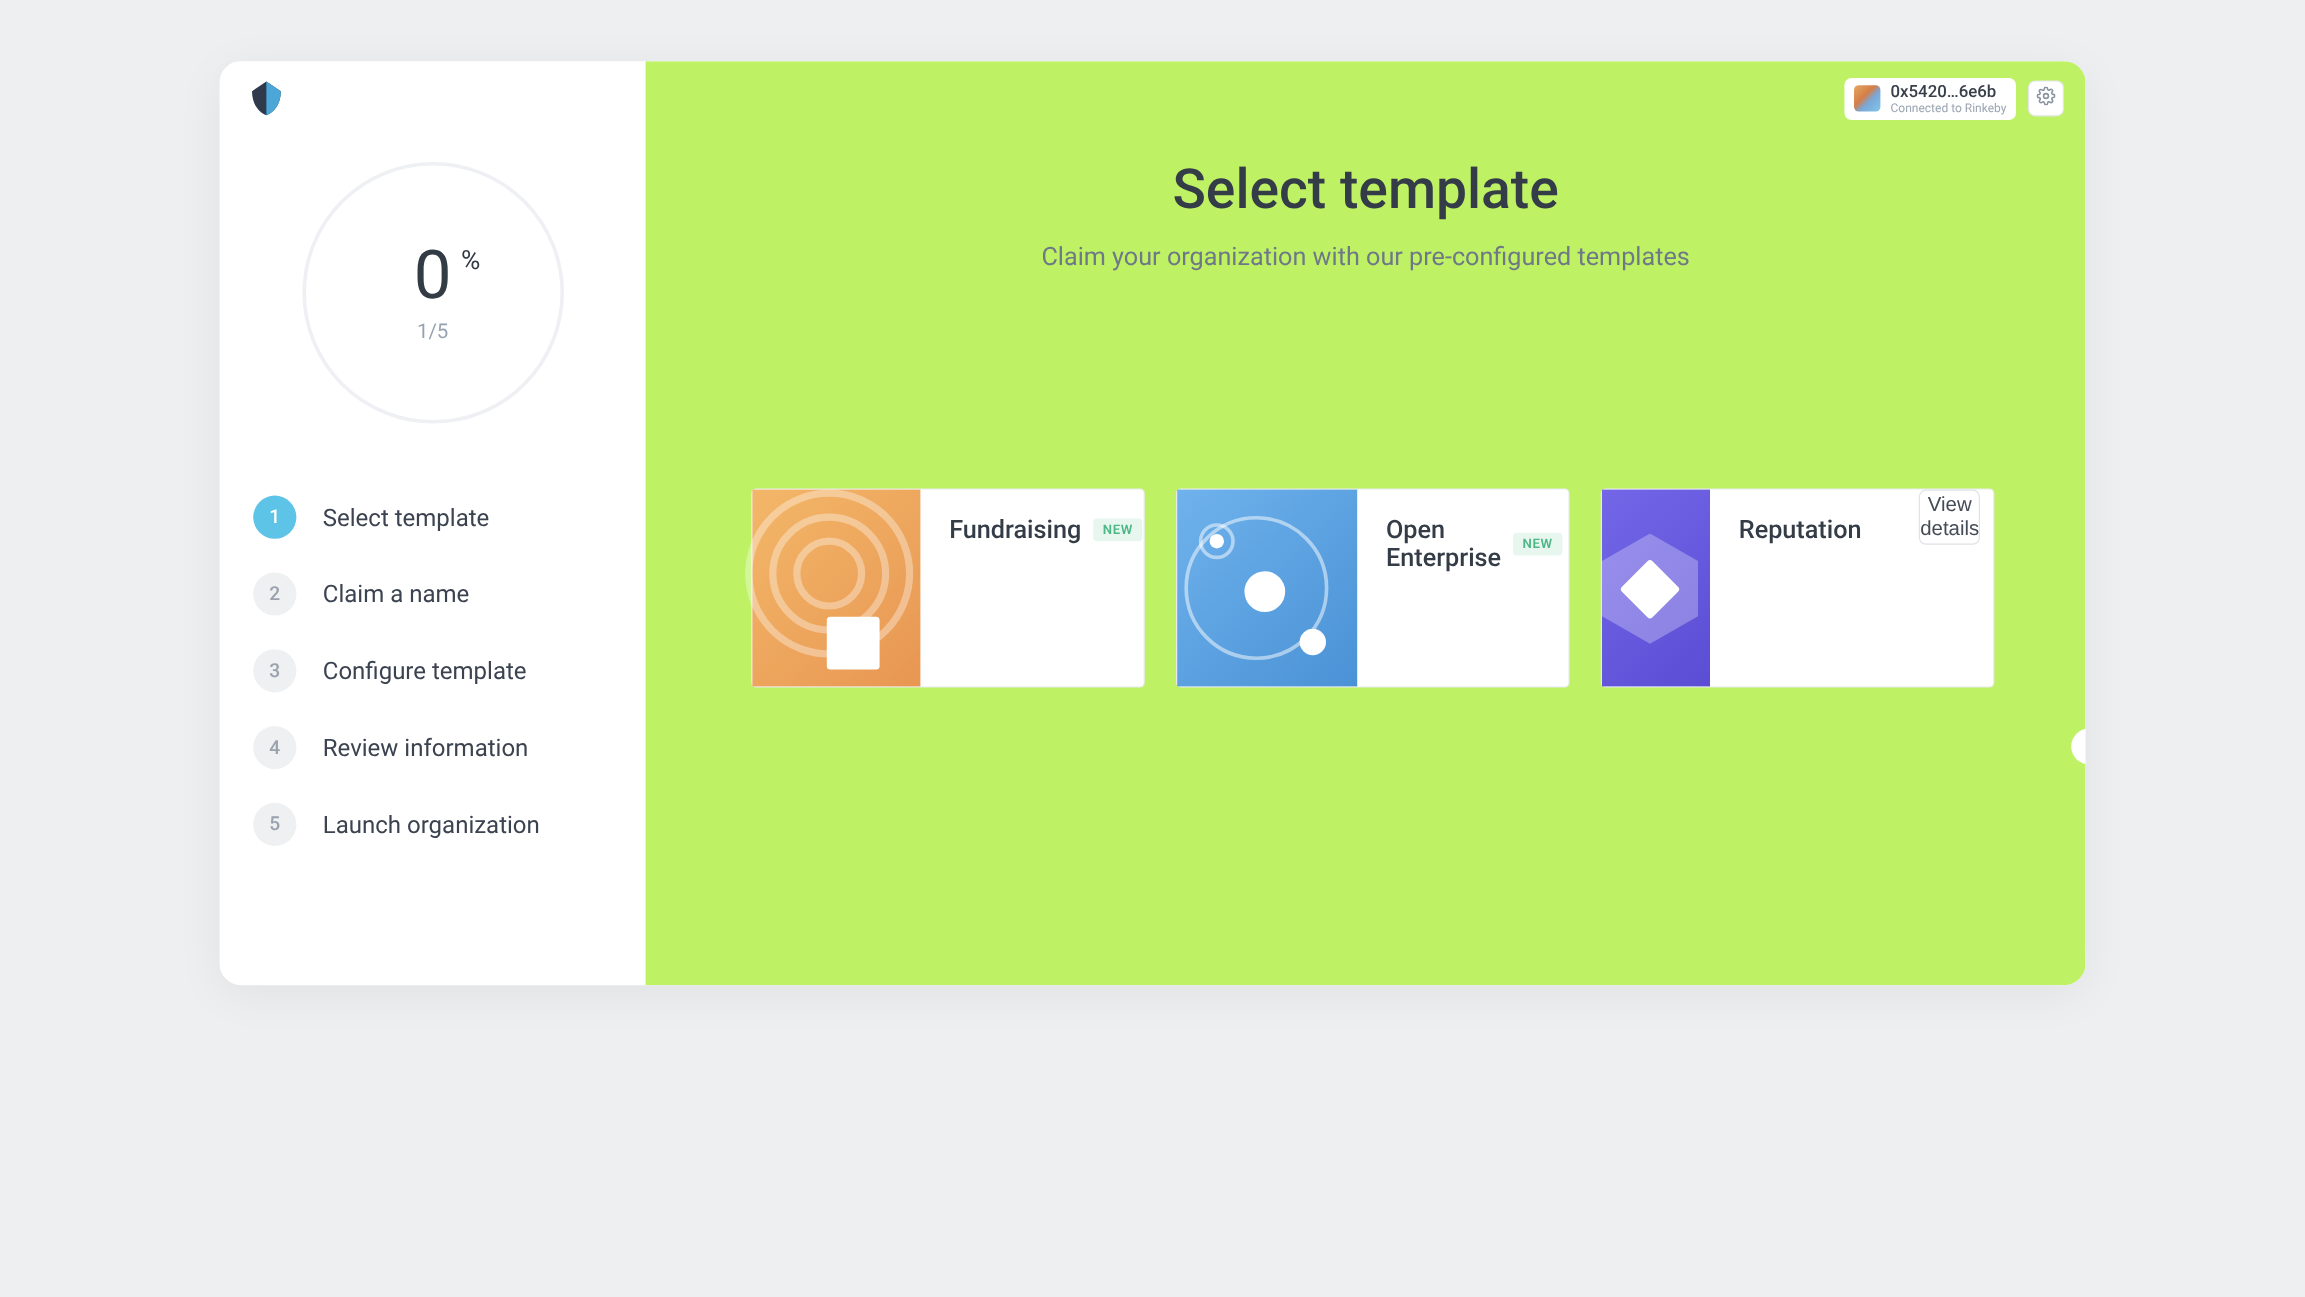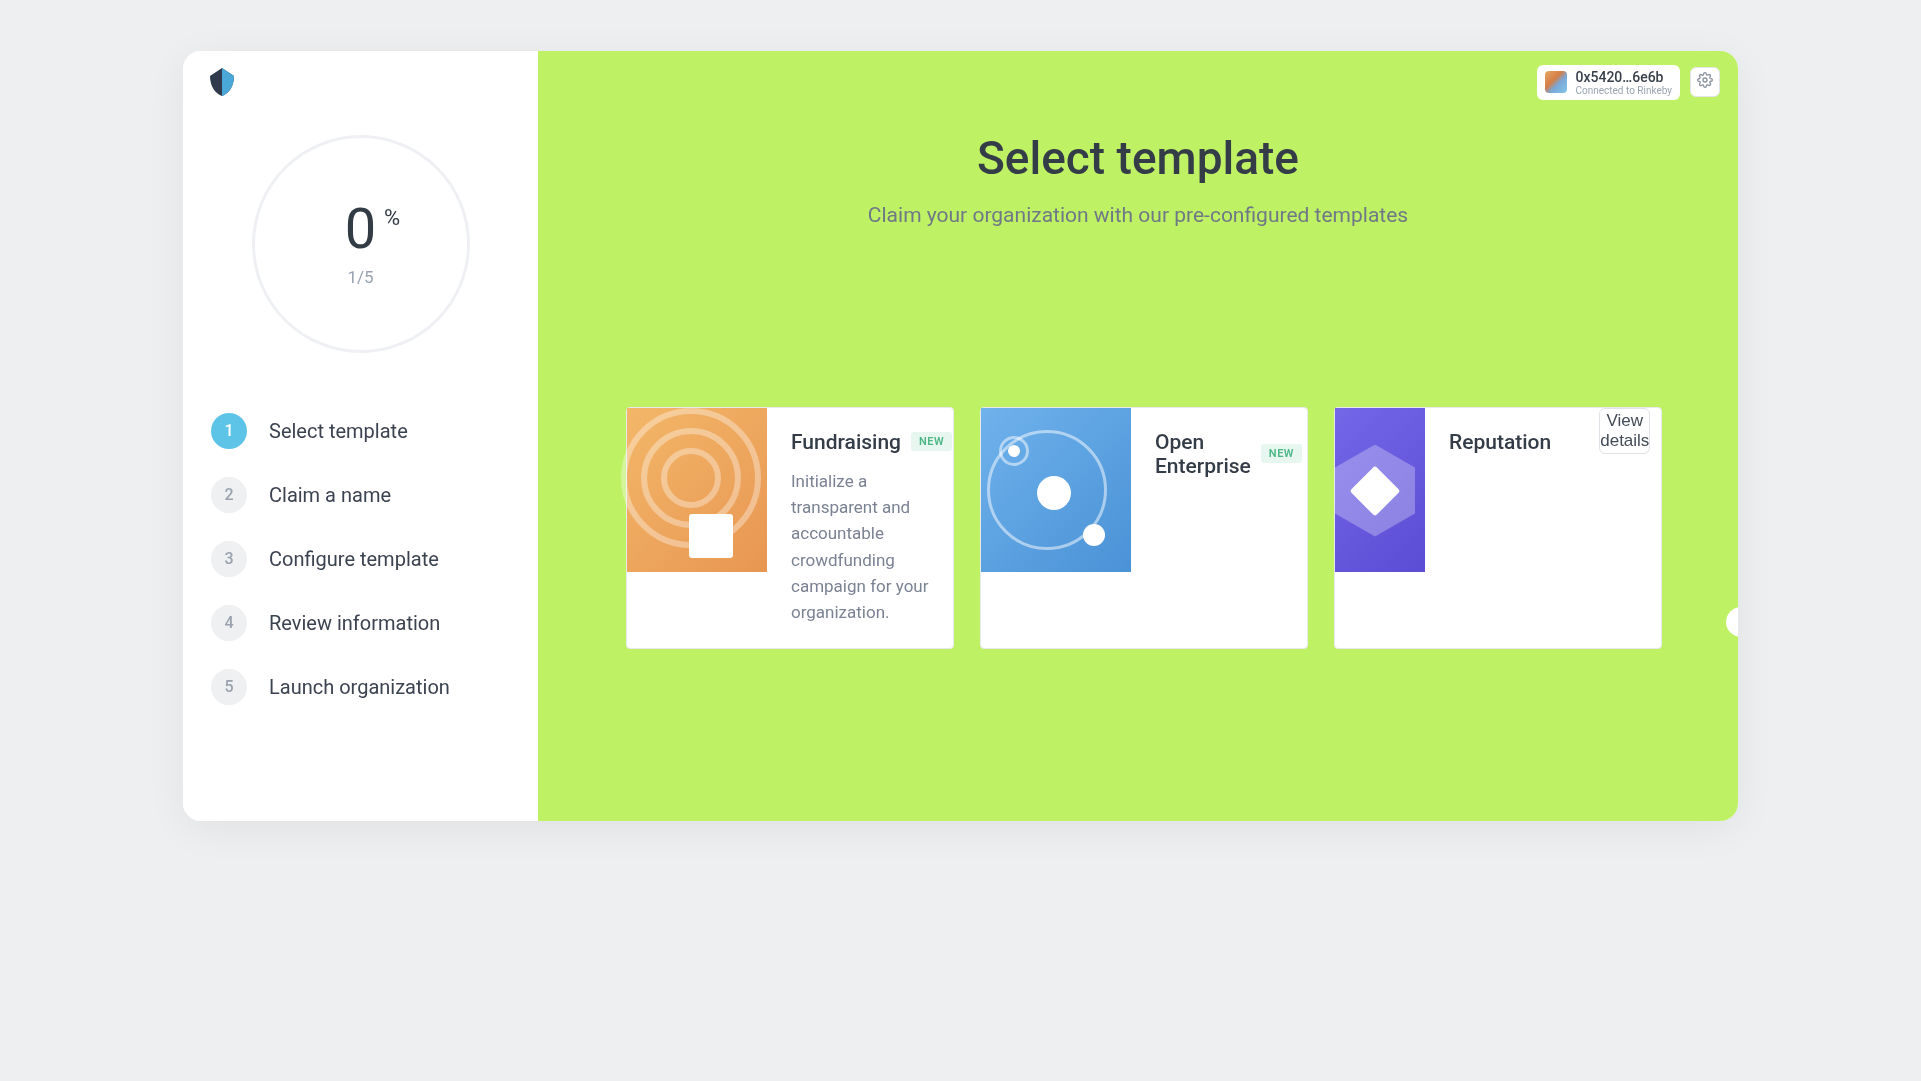--- a/index.html
+++ b/index.html
@@ -378,21 +378,20 @@
                 <div class="ring r2"></div>
                 <div class="ring r1"></div>
               <div class="sq"></div>
             </div>
           </div>
           <div class="card-body">
             <div class="card-title-row">
               <span class="card-title">Fundraising</span>
               <span class="new-badge">NEW</span>
             </div>
-            <p class="card-desc">Initialize a transparent and accountable crowdfunding campaign for your organization.</p>
           </div>
           <button class="view-details-btn">View details</button>
         </div>
 
         <div class="template-card">
           <div class="card-banner banner-open-enterprise">
             <div class="oe-icon">
               <div class="cr r1"></div>
               <div class="cr r2"></div>
               <div class="c c1"></div>

